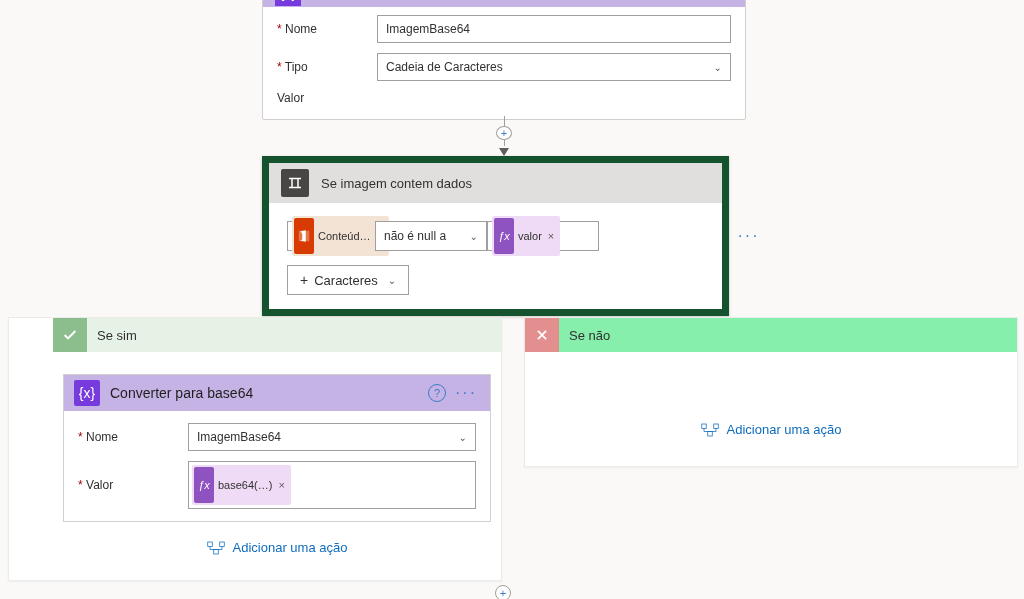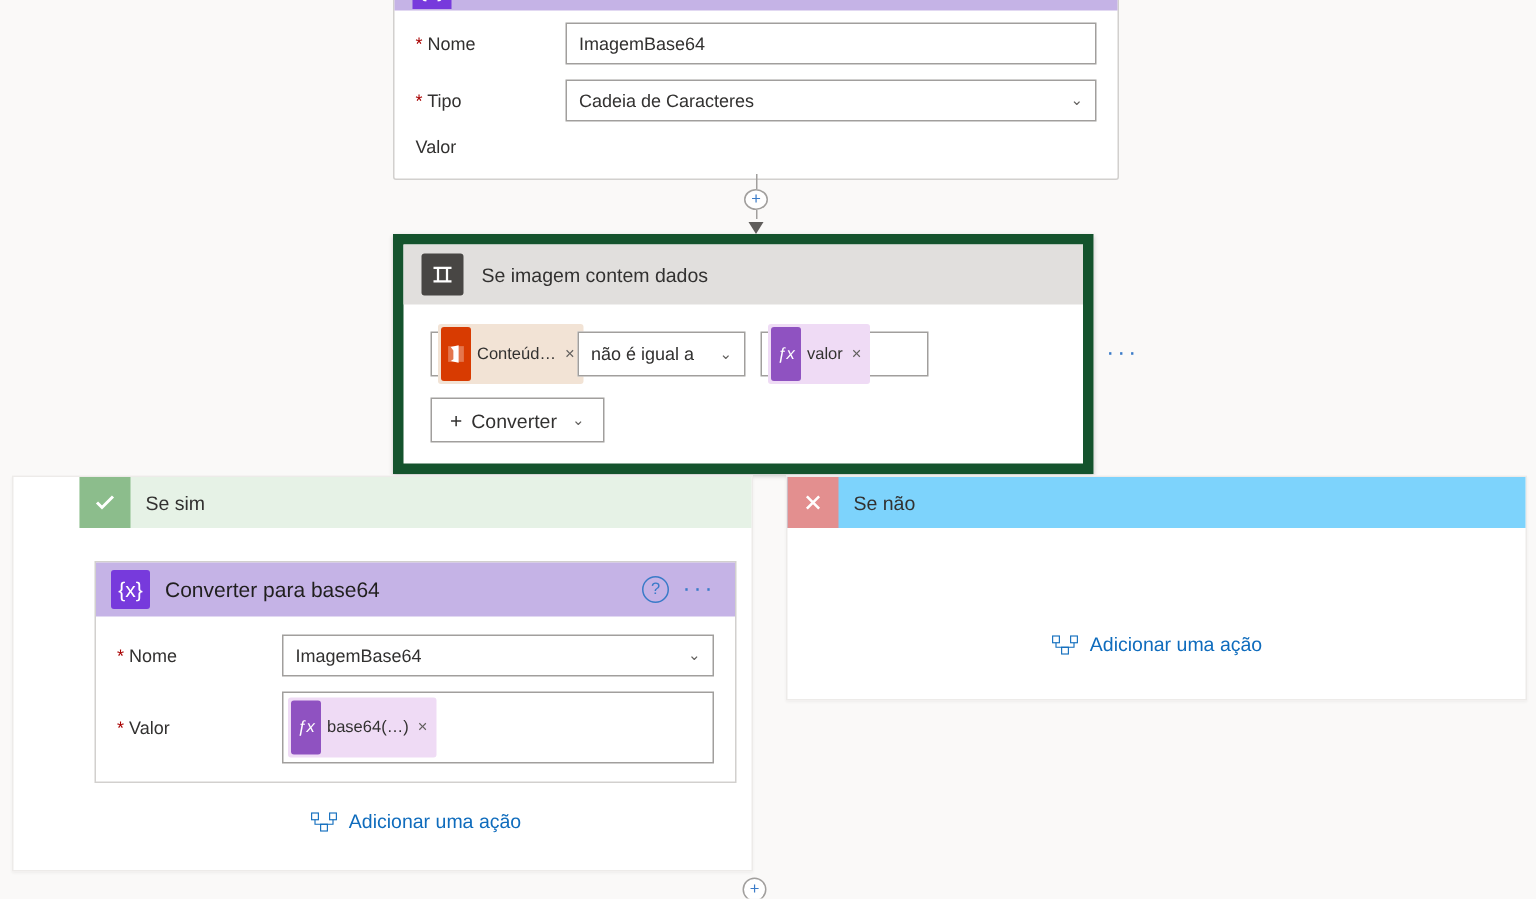--- a/index.html
+++ b/index.html
@@ -119,21 +119,21 @@
     margin-right:12px; color:#fff;
     border-radius:2px;
   }
   .ellipsis {
     width: 28px; display:flex; justify-content:center; align-items:center;
     font-size:16px; color:#3a7bc8; letter-spacing:2px;
     margin-left:6px;
     cursor:pointer;
   }
   .cond-body { padding:18px 18px 14px; }
-  .cond-row { display:flex; align-items:center; gap:10px; margin-bottom:14px; }
+  .cond-row { display:flex; align-items:center; gap:0; margin-bottom:14px; }
   .token {
     display:flex; align-items:center;
     border:1px solid #a19f9d; height:30px;
     padding:2px 4px; background:#fff; font-size:12px;
   }
   .token-content { width:88px; }
   .token-op { width:112px; padding:4px 8px; justify-content:space-between; color:#323130;}
   .token-null { width:112px; padding:2px 4px; }
   .pill {
     display:flex; align-items:center; gap:4px;
@@ -173,21 +173,21 @@
   .branch-header {
     height:34px; display:flex; align-items:center;
     font-size:13px; color:#323130;
   }
   .branch-header .tick {
     width:34px; height:34px; display:flex;align-items:center;justify-content:center;
     margin-right:10px; color:#fff;
   }
   .branch-yes .branch-header { background:#e6f2e6; }
   .branch-yes .tick { background:#8cbd8c; }
-  .branch-no  .branch-header { background:#7dd3fc; }
+  .branch-no  .branch-header { background:#86efac; }
   .branch-no  .tick { background:#e38f8f; }
 
   .branch-body { padding:22px 8px 12px; }
   .add-action-link {
     display:flex; align-items:center; justify-content:center;
     gap:8px; color:#0f6cbd; font-size:13px; cursor:pointer;
     margin-top:18px;
   }
   .add-action-link svg { width:18px; height:14px; }
 
@@ -279,34 +279,34 @@
               <svg width="14" height="14" viewBox="0 0 24 24">
                   <rect x="3" y="3" width="18" height="18" fill="#fff" opacity=".3"></rect>
                   <path fill="#fff" d="M6 4l9-2v20l-9-2 3-2V8z"></path>
                 </svg>
             </span>
             <span>Conteúd…</span>
             <span class="x">×</span>
           </span>
         </div>
         <div class="token token-op">
-          <span>não é igual a</span>
+          <span>não é null a</span>
           <span class="chev">⌄</span>
         </div>
         <div class="token token-null">
           <span class="pill pill-fx">
             <span class="pill-ic">ƒx</span>
             <span>valor</span>
             <span class="x">×</span>
           </span>
         </div>
       </div>
       <div class="add-btn">
         <span class="plus">+</span>
-        <span>Converter</span>
+        <span>Caracteres</span>
         <span class="chev">⌄</span>
       </div>
     </div>
   </div>
   <div class="ellipsis">···</div>
 </div>
 
 <div class="branch branch-yes">
   <div class="branch-header">
     <div class="tick">

